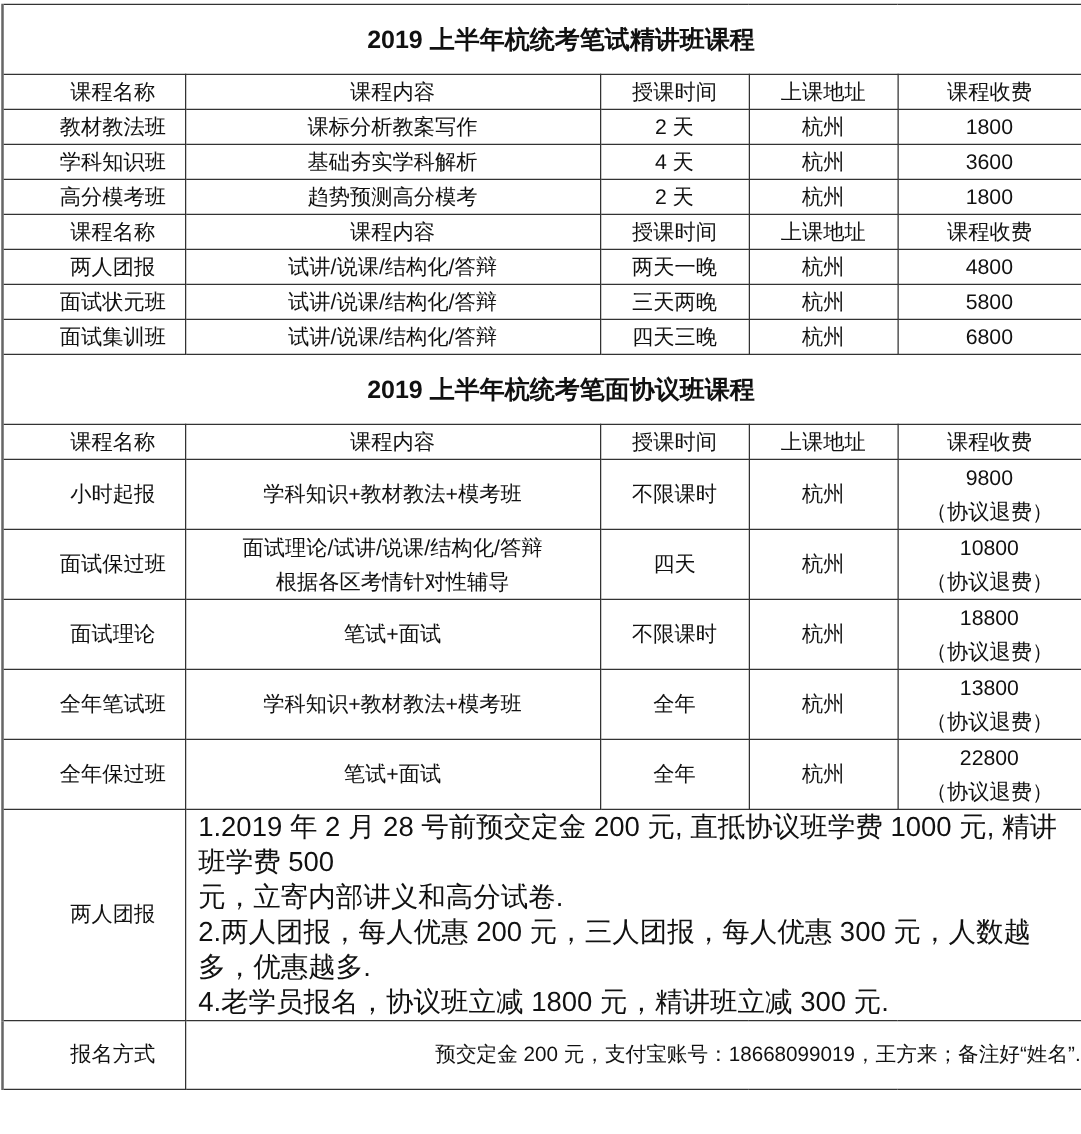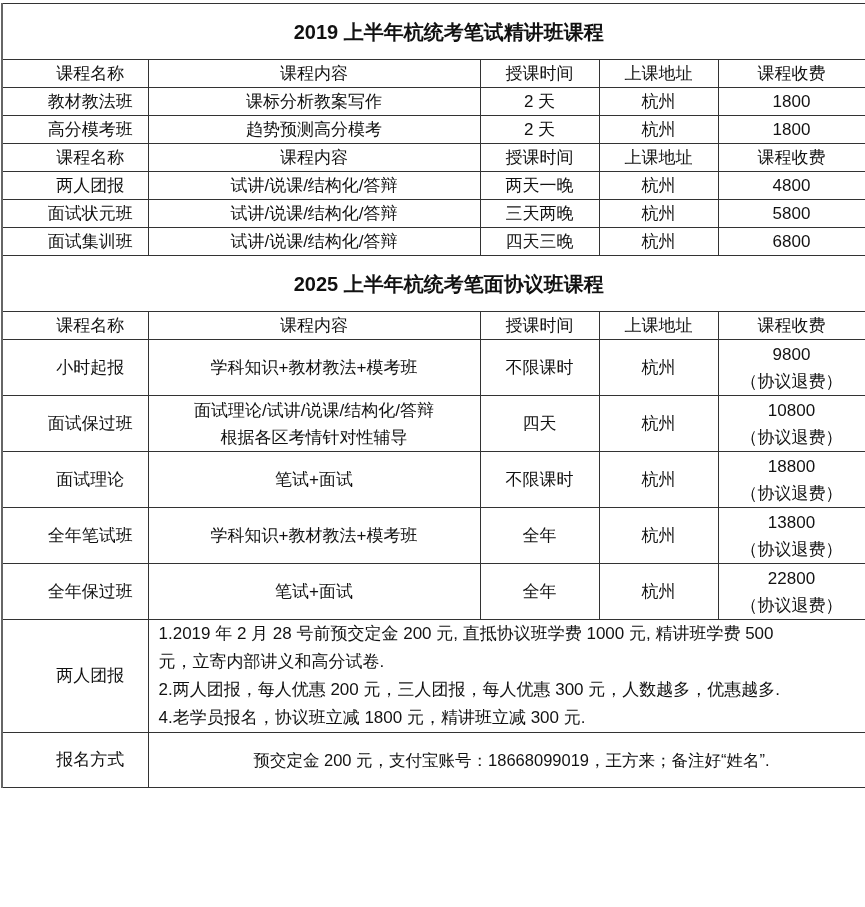--- a/index.html
+++ b/index.html
@@ -8,23 +8,23 @@
   table { position: absolute; left: 1px; top: 3px; border-collapse: collapse;
           table-layout: fixed; width: 863px; }
   td { border: 1.3px solid #333; text-align: center; vertical-align: middle;
        font-size: 17px; padding: 0; line-height: 26px; overflow: hidden; }
   .outer-left { border-left: 2px solid #666; padding-left: 30px; }
   .title td { height: 55px; font-size: 20px; font-weight: bold; }
   .hdr td { height: 27px; }
   .row td { height: 27px; }
   .prow td { height: 55px; line-height: 27px; }
   .promo td { height: 110px; }
-  .promo .txt { text-align: left; padding-left: 10px; line-height: 28px; font-size: 17px; }
+  .promo .txt { text-align: left; padding-left: 10px; line-height: 28px; font-size: 22px; }
   .signup td { height: 54px; }
-  .signup .txt { text-align: center; padding-left: 10px; font-size: 16.5px; }
+  .signup .txt { text-align: right; padding-left: 10px; font-size: 16.5px; }
   .ln { display: block; }
 </style>
 </head>
 <body>
 
 <table>
   <colgroup>
     <col style="width:146px">
       <col style="width:332px">
       <col style="width:119px">
@@ -47,20 +47,31 @@
         <td>
           <span class="ln">课标分析教案写作</span>
         </td>
         <td>2 天</td>
         <td>杭州</td>
         <td>
           <span class="ln">1800</span>
         </td>
       </tr>
       <tr class="row">
+        <td class="outer-left">学科知识班</td>
+        <td>
+          <span class="ln">基础夯实学科解析</span>
+        </td>
+        <td>4 天</td>
+        <td>杭州</td>
+        <td>
+          <span class="ln">3600</span>
+        </td>
+      </tr>
+      <tr class="row">
         <td class="outer-left">高分模考班</td>
         <td>
           <span class="ln">趋势预测高分模考</span>
         </td>
         <td>2 天</td>
         <td>杭州</td>
         <td>
           <span class="ln">1800</span>
         </td>
       </tr>
@@ -98,21 +109,21 @@
         <td>
           <span class="ln">试讲/说课/结构化/答辩</span>
         </td>
         <td>四天三晚</td>
         <td>杭州</td>
         <td>
           <span class="ln">6800</span>
         </td>
       </tr>
       <tr class="title">
-        <td class="outer-left" colspan="5">2025 上半年杭统考笔面协议班课程</td>
+        <td class="outer-left" colspan="5">2019 上半年杭统考笔面协议班课程</td>
       </tr>
       <tr class="hdr">
         <td class="outer-left">课程名称</td>
         <td>课程内容</td>
         <td>授课时间</td>
         <td>上课地址</td>
         <td>课程收费</td>
       </tr>
       <tr class="prow">
         <td class="outer-left">小时起报</td>

